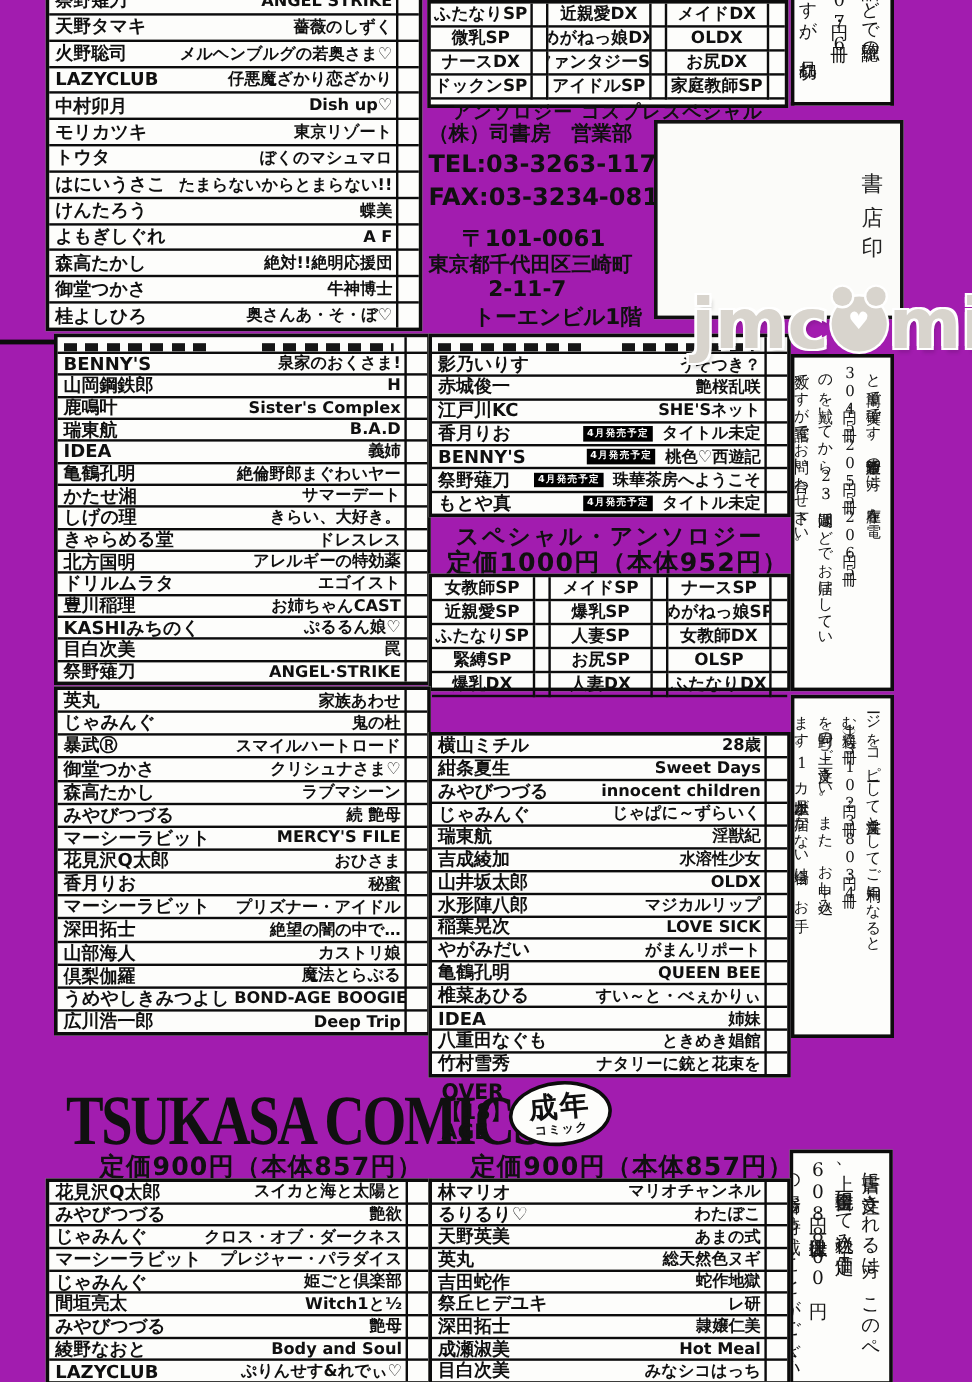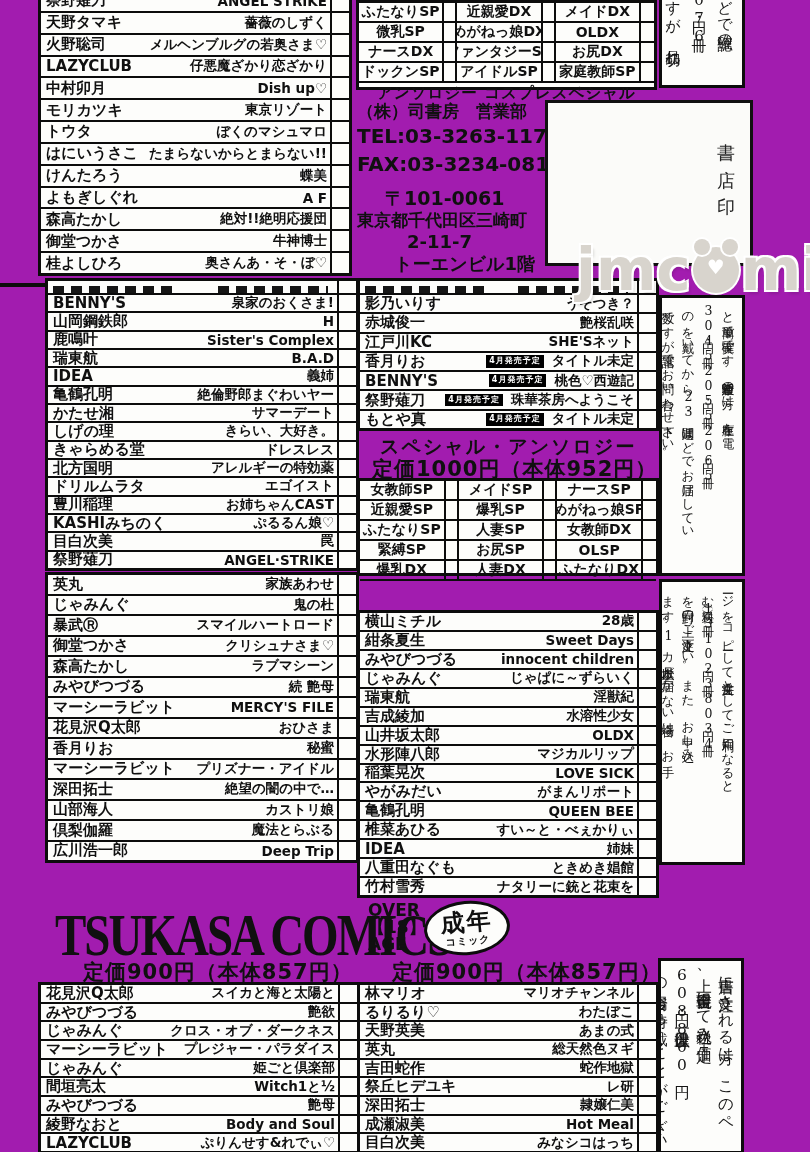--- a/index.html
+++ b/index.html
@@ -450,20 +450,25 @@
         <span class="author">山部海人</span>
         <span class="spacer"></span>
         <span class="title">カストリ娘</span>
       </div>
       <div class="at-row">
         <span class="author">倶梨伽羅</span>
         <span class="spacer"></span>
         <span class="title">魔法とらぶる</span>
       </div>
       <div class="at-row">
+        <span class="author">うめやしきみつよし</span>
+        <span class="spacer"></span>
+        <span class="title">BOND-AGE BOOGIE</span>
+      </div>
+      <div class="at-row">
         <span class="author">広川浩一郎</span>
         <span class="spacer"></span>
         <span class="title">Deep Trip</span>
       </div>
     </div>
   <div class="at-table" style="left:357px;top:578px;width:302px;height:288px;margin-top:32px;">
       <div class="at-row">
         <span class="author">横山ミチル</span>
         <span class="spacer"></span>
         <span class="title">28歳</span>

